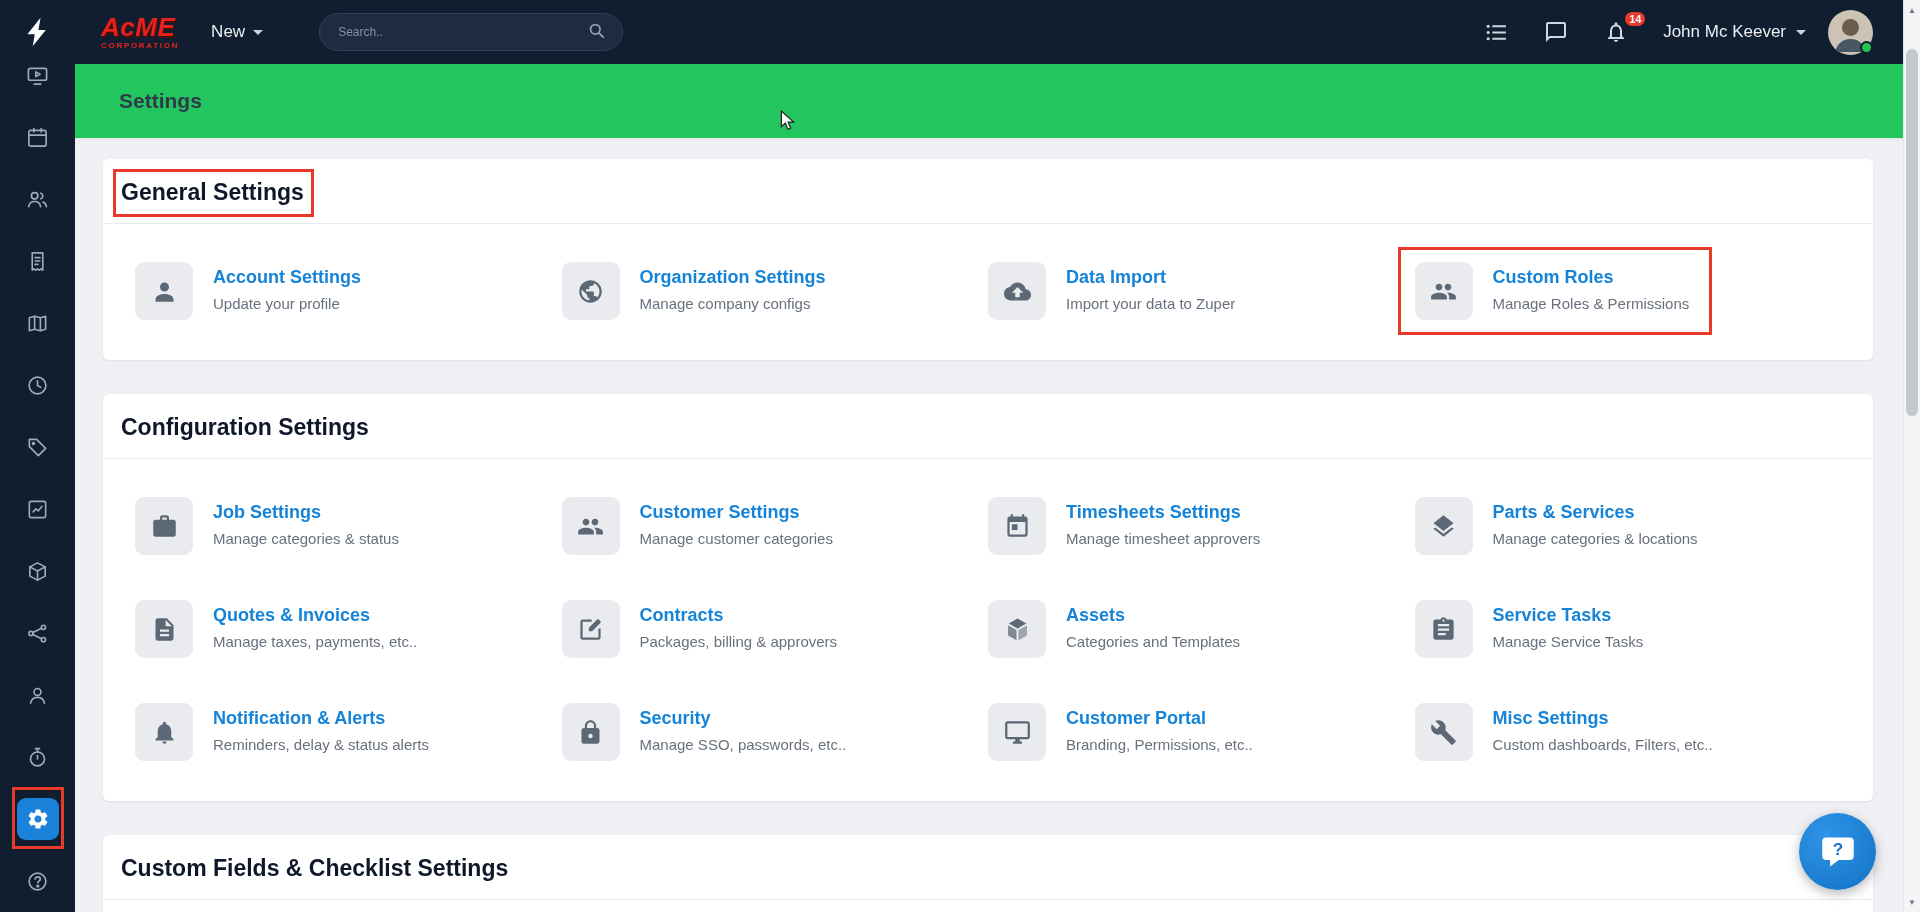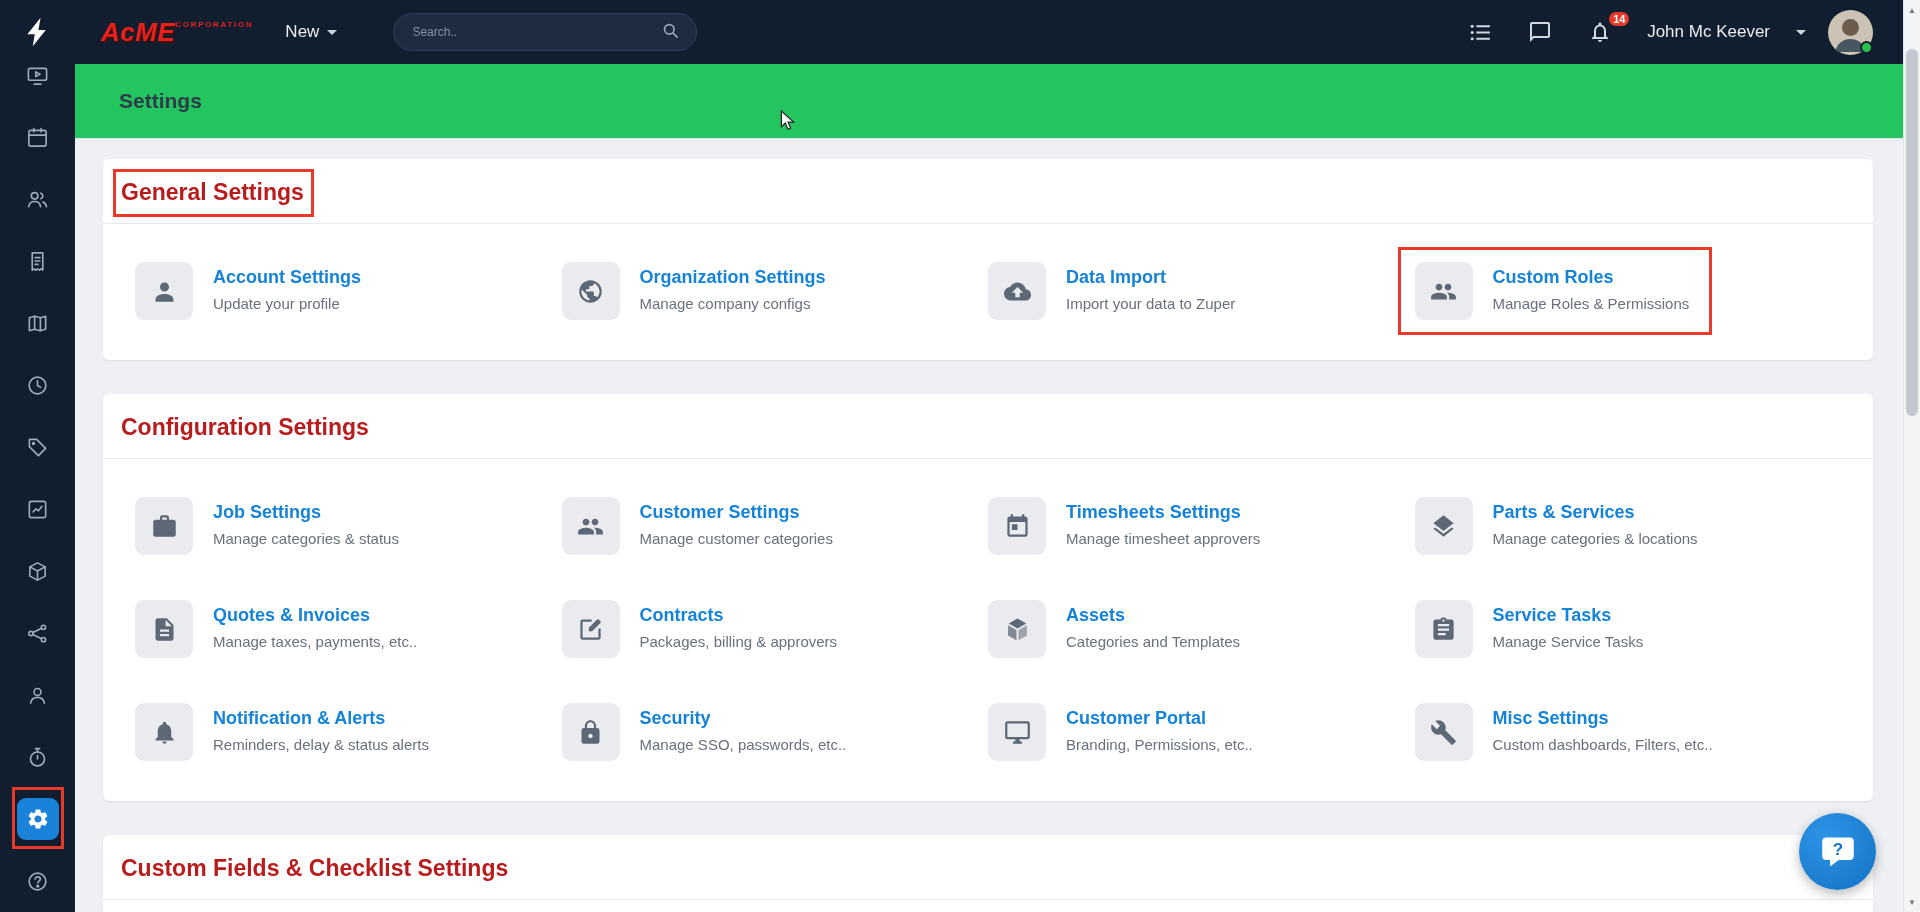--- a/index.html
+++ b/index.html
@@ -3,50 +3,50 @@
 <meta charset="utf-8">
 <style>
   * { box-sizing: border-box; }
   html,body { margin:0; padding:0; background:#eef0f3; }
   body { font-family:"Liberation Sans", sans-serif; }
   .app { position:relative; width:1920px; height:912px; overflow:hidden; background:#eef0f3; }
 
   
   .topbar { position:absolute; top:0; left:0; width:1920px; height:64px; background:#111e30; display:flex; align-items:center; z-index:20; }
   .logo-box { width:75px; display:flex; justify-content:center; align-items:center; }
-  .acme { margin-left:26px; display:flex; line-height:1; cursor:pointer; }
+  .acme { margin-left:26px; display:flex; flex-direction:column; line-height:1; cursor:pointer; }
   .acme-main { font-size:26px; font-weight:900; font-style:italic; color:#e8211d; letter-spacing:.5px; text-shadow:1.5px 1.5px 0 #45100c; }
   .acme-sub { font-size:8px; font-weight:700; color:#e8211d; letter-spacing:1.7px; margin-top:2px; }
   .new-btn { margin-left:32px; color:#e9edf2; font-size:17px; display:flex; align-items:center; gap:8px; cursor:pointer; }
   .caret { width:0; height:0; border-left:5px solid transparent; border-right:5px solid transparent; border-top:5px solid #cdd5de; }
   .search { margin-left:56px; width:304px; height:38px; background:#1d2c41; border:1px solid #2e3f56; border-radius:19px; display:flex; align-items:center; padding:0 16px; }
   .search input { flex:1; background:transparent; border:none; outline:none; color:#dfe5ec; font-size:12px; font-family:inherit; }
   .search input::placeholder { color:#8494a6; }
   .tb-right { margin-left:auto; display:flex; align-items:center; padding-right:47px; }
   .tb-icon { width:26px; height:26px; color:#cfd7e0; margin-left:34px; position:relative; cursor:pointer; display:flex; align-items:center; justify-content:center; }
   .badge { position:absolute; top:-9px; left:20px; background:#e8392a; color:#fff; font-size:11px; font-weight:700; min-width:16px; height:18px; border-radius:9px; display:flex; align-items:center; justify-content:center; padding:0 4px; border:2px solid #111e30; }
-  .user { margin-left:34px; color:#e9edf2; font-size:17px; display:flex; align-items:center; gap:26px; cursor:pointer; white-space:nowrap; }
+  .user { margin-left:34px; color:#e9edf2; font-size:17px; display:flex; align-items:center; gap:10px; cursor:pointer; white-space:nowrap; }
   .avatar { margin-left:22px; width:45px; height:45px; border-radius:50%; position:relative; cursor:pointer; flex:none; }
   .presence { position:absolute; right:0; bottom:1px; width:13px; height:13px; border-radius:50%; background:#27c24c; border:2.5px solid #111e30; }
 
   
   .sidebar { position:absolute; top:0; left:0; width:75px; height:912px; background:#111e30; z-index:10; }
   .side-nav { padding-top:44px; display:flex; flex-direction:column; align-items:center; }
   .side-item { height:62px; width:100%; display:flex; align-items:center; justify-content:center; cursor:pointer; color:#9fabba; }
   .side-tile { width:42px; height:42px; border-radius:9px; display:flex; align-items:center; justify-content:center; }
   .side-item.active .side-tile { background:#1a82d9; color:#fff; }
 
   
   .main { position:absolute; top:64px; left:75px; width:1828px; height:848px; overflow:hidden; }
   .page-header { height:74px; background:#22c55e; display:flex; align-items:center; padding-left:44px; box-shadow:0 1px 2px rgba(16,24,40,.06); }
   .page-title { font-size:21px; font-weight:700; color:#2f3b4a; }
   .content { padding:21px 30px 0 28px; }
   .card { background:#fff; border-radius:6px; box-shadow:0 1px 2px rgba(16,24,40,.07); margin-bottom:34px; }
   .card-head { padding:16px 18px 14px; border-bottom:1px solid #e9ecef; }
-  .card-title { font-size:23px; font-weight:700; color:#b91c1c; line-height:34px; }
+  .card-title { font-size:23px; font-weight:700; color:#0f172a; line-height:34px; }
   .grid { display:grid; grid-template-columns:repeat(4,1fr); row-gap:45px; padding:38px 32px 40px; }
   .item { display:flex; align-items:flex-start; cursor:pointer; }
   .tile { width:58px; height:58px; border-radius:9px; background:#e9ebee; color:#5d6876; display:flex; align-items:center; justify-content:center; flex:none; }
   .txt { margin-left:20px; padding-top:5px; }
   .t1 { font-size:18px; font-weight:700; color:#1583d7; }
   .t2 { font-size:15px; color:#68717d; margin-top:7px; }
   .card.cut { margin-bottom:0; }
   .card-stub { height:140px; }
 
   

